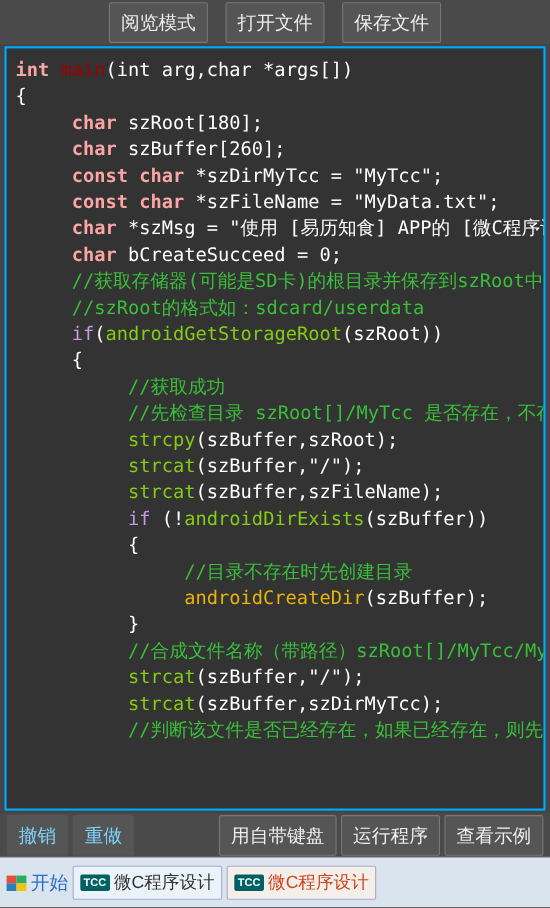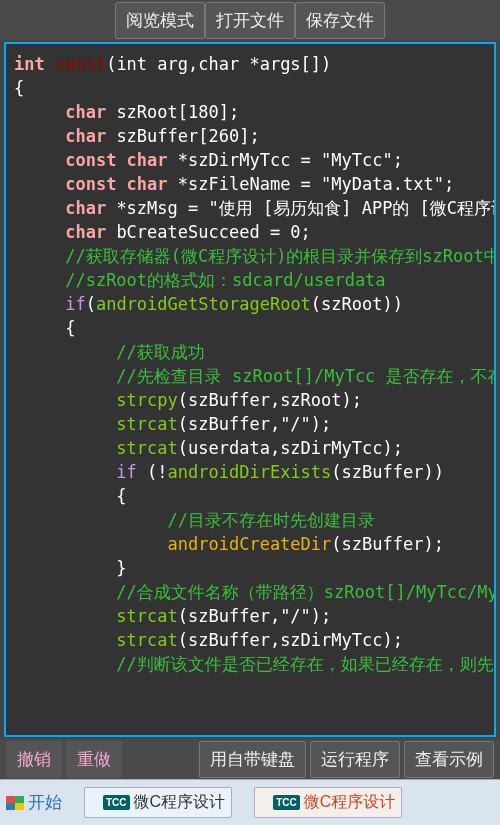--- a/index.html
+++ b/index.html
@@ -9,21 +9,21 @@
     background: #444;
     font-family: "Microsoft YaHei", sans-serif;
     overflow: hidden;
     font-size: 14px;
   }
   .top-toolbar {
     height: 40px;
     display: flex;
     justify-content: center;
     align-items: center;
-    gap: 0;
+    gap: 16px;
     padding: 4px 6px;
     background: #4a4a4a;
   }
   .tb-btn {
     background: #555;
     color: #eee;
     border: 1px solid #777;
     border-radius: 2px;
     padding: 6px 10px;
     font-size: 17px;
@@ -51,30 +51,30 @@
   .ln { display: block; }
   .bottom-toolbar {
     height: 40px;
     display: flex;
     align-items: center;
     gap: 4px;
     padding: 2px 6px;
     background: #4a4a4a;
   }
   .tb-btn.disabled {
-    color: #f9a8d4;
+    color: #7dd3fc;
     border-color: #555;
   }
   .spacer { flex: 1; }
   .taskbar {
     height: 46px;
     background: #d9e4ee;
     display: flex;
     align-items: center;
-    gap: 22px;
+    gap: 4px;
     padding: 0 6px;
     border-top: 1px solid #aaa;
   }
   .start {
     display: flex;
     align-items: center;
     gap: 4px;
     color: #2a6ec7;
     font-size: 17px;
   }
@@ -83,51 +83,51 @@
   .task-item {
     display: flex;
     align-items: center;
     gap: 4px;
     background: #eaf2fa;
     border: 1px solid #aac;
     border-radius: 2px;
     padding: 4px 6px;
     font-size: 16px;
   }
-  .task-item .tcc { background:#006064; color:#fff; font-size:10px; font-weight:bold; padding:2px 3px; border-radius:2px;margin-left:12px; }
+  .task-item .tcc { background:#006064; color:#fff; font-size:10px; font-weight:bold; padding:2px 3px; border-radius:2px; }
   .task-item.active { color: #c42; background:#f5efe9; }
   .task-item.inactive { color: #333; }
 </style>
 </head>
 <body>
 
 <div class="top-toolbar">
   <button class="tb-btn">阅览模式</button>
   <button class="tb-btn">打开文件</button>
   <button class="tb-btn">保存文件</button>
 </div>
 
 <div class="editor">
-  <span class="ln"><span class="kw-type">int </span><span class="fn-main">const</span><span>(int arg,char *args[])</span></span>
+  <span class="ln"><span class="kw-type">int </span><span class="fn-main">main</span><span>(int arg,char *args[])</span></span>
   <span class="ln">{</span>
   <span class="ln">&nbsp;&nbsp;&nbsp;&nbsp;&nbsp;<span class="kw-type">char</span><span> szRoot[180];</span></span>
   <span class="ln">&nbsp;&nbsp;&nbsp;&nbsp;&nbsp;<span class="kw-type">char</span><span> szBuffer[260];</span></span>
   <span class="ln">&nbsp;&nbsp;&nbsp;&nbsp;&nbsp;<span class="kw-type">const char</span><span> *szDirMyTcc = "MyTcc";</span></span>
   <span class="ln">&nbsp;&nbsp;&nbsp;&nbsp;&nbsp;<span class="kw-type">const char</span><span> *szFileName = "MyData.txt";</span></span>
   <span class="ln">&nbsp;&nbsp;&nbsp;&nbsp;&nbsp;<span class="kw-type">char</span><span> *szMsg = "使用  [易历知食]  APP的  [微C程序设计</span></span>
   <span class="ln">&nbsp;&nbsp;&nbsp;&nbsp;&nbsp;<span class="kw-type">char</span><span> bCreateSucceed = 0;</span></span>
-  <span class="ln">&nbsp;&nbsp;&nbsp;&nbsp;&nbsp;<span class="comment">//获取存储器(微C程序设计)的根目录并保存到szRoot中</span></span>
+  <span class="ln">&nbsp;&nbsp;&nbsp;&nbsp;&nbsp;<span class="comment">//获取存储器(可能是SD卡)的根目录并保存到szRoot中</span></span>
   <span class="ln">&nbsp;&nbsp;&nbsp;&nbsp;&nbsp;<span class="comment">//szRoot的格式如：sdcard/userdata</span></span>
   <span class="ln">&nbsp;&nbsp;&nbsp;&nbsp;&nbsp;<span class="kw-ctrl">if</span><span>(</span><span class="fn-orange">androidGetStorageRoot</span><span>(szRoot))</span></span>
   <span class="ln">&nbsp;&nbsp;&nbsp;&nbsp;&nbsp;<span>{</span></span>
   <span class="ln">&nbsp;&nbsp;&nbsp;&nbsp;&nbsp;&nbsp;&nbsp;&nbsp;&nbsp;&nbsp;<span class="comment">//获取成功</span></span>
   <span class="ln">&nbsp;&nbsp;&nbsp;&nbsp;&nbsp;&nbsp;&nbsp;&nbsp;&nbsp;&nbsp;<span class="comment">//先检查目录 szRoot[]/MyTcc 是否存在，不存在贝</span></span>
   <span class="ln">&nbsp;&nbsp;&nbsp;&nbsp;&nbsp;&nbsp;&nbsp;&nbsp;&nbsp;&nbsp;<span class="fn-orange">strcpy</span><span>(szBuffer,szRoot);</span></span>
   <span class="ln">&nbsp;&nbsp;&nbsp;&nbsp;&nbsp;&nbsp;&nbsp;&nbsp;&nbsp;&nbsp;<span class="fn-orange">strcat</span><span>(szBuffer,"/");</span></span>
-  <span class="ln">&nbsp;&nbsp;&nbsp;&nbsp;&nbsp;&nbsp;&nbsp;&nbsp;&nbsp;&nbsp;<span class="fn-orange">strcat</span><span>(userdata,szDirMyTcc);</span></span>
+  <span class="ln">&nbsp;&nbsp;&nbsp;&nbsp;&nbsp;&nbsp;&nbsp;&nbsp;&nbsp;&nbsp;<span class="fn-orange">strcat</span><span>(szBuffer,szFileName);</span></span>
   <span class="ln">&nbsp;&nbsp;&nbsp;&nbsp;&nbsp;&nbsp;&nbsp;&nbsp;&nbsp;&nbsp;<span class="kw-ctrl">if</span><span> (!</span><span class="fn-orange">androidDirExists</span><span>(szBuffer))</span></span>
   <span class="ln">&nbsp;&nbsp;&nbsp;&nbsp;&nbsp;&nbsp;&nbsp;&nbsp;&nbsp;&nbsp;<span>{</span></span>
   <span class="ln">&nbsp;&nbsp;&nbsp;&nbsp;&nbsp;&nbsp;&nbsp;&nbsp;&nbsp;&nbsp;&nbsp;&nbsp;&nbsp;&nbsp;&nbsp;<span class="comment">//目录不存在时先创建目录</span></span>
   <span class="ln">&nbsp;&nbsp;&nbsp;&nbsp;&nbsp;&nbsp;&nbsp;&nbsp;&nbsp;&nbsp;&nbsp;&nbsp;&nbsp;&nbsp;&nbsp;<span class="fn-purple">androidCreateDir</span><span>(szBuffer);</span></span>
   <span class="ln">&nbsp;&nbsp;&nbsp;&nbsp;&nbsp;&nbsp;&nbsp;&nbsp;&nbsp;&nbsp;<span>}</span></span>
   <span class="ln">&nbsp;&nbsp;&nbsp;&nbsp;&nbsp;&nbsp;&nbsp;&nbsp;&nbsp;&nbsp;<span class="comment">//合成文件名称（带路径）szRoot[]/MyTcc/MyDa</span></span>
   <span class="ln">&nbsp;&nbsp;&nbsp;&nbsp;&nbsp;&nbsp;&nbsp;&nbsp;&nbsp;&nbsp;<span class="fn-orange">strcat</span><span>(szBuffer,"/");</span></span>
   <span class="ln">&nbsp;&nbsp;&nbsp;&nbsp;&nbsp;&nbsp;&nbsp;&nbsp;&nbsp;&nbsp;<span class="fn-orange">strcat</span><span>(szBuffer,szDirMyTcc);</span></span>
   <span class="ln">&nbsp;&nbsp;&nbsp;&nbsp;&nbsp;&nbsp;&nbsp;&nbsp;&nbsp;&nbsp;<span class="comment">//判断该文件是否已经存在，如果已经存在，则先</span></span>
 </div>

